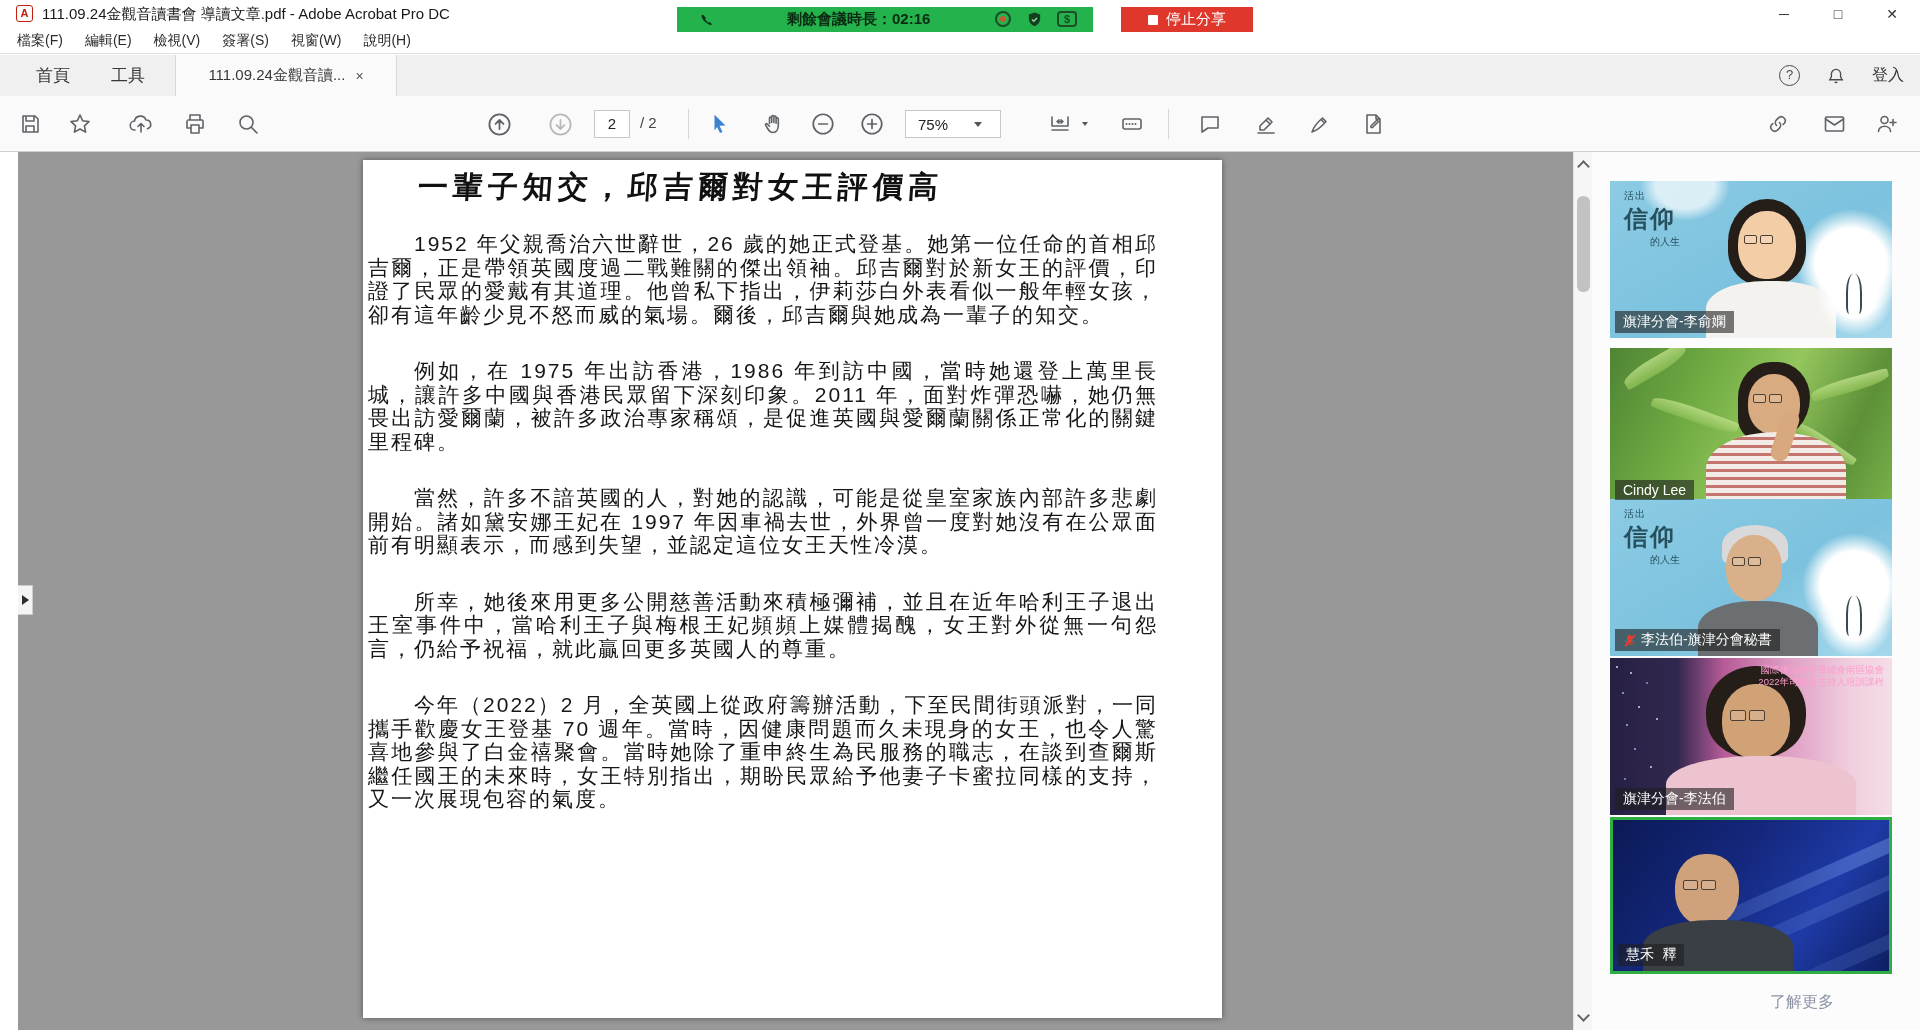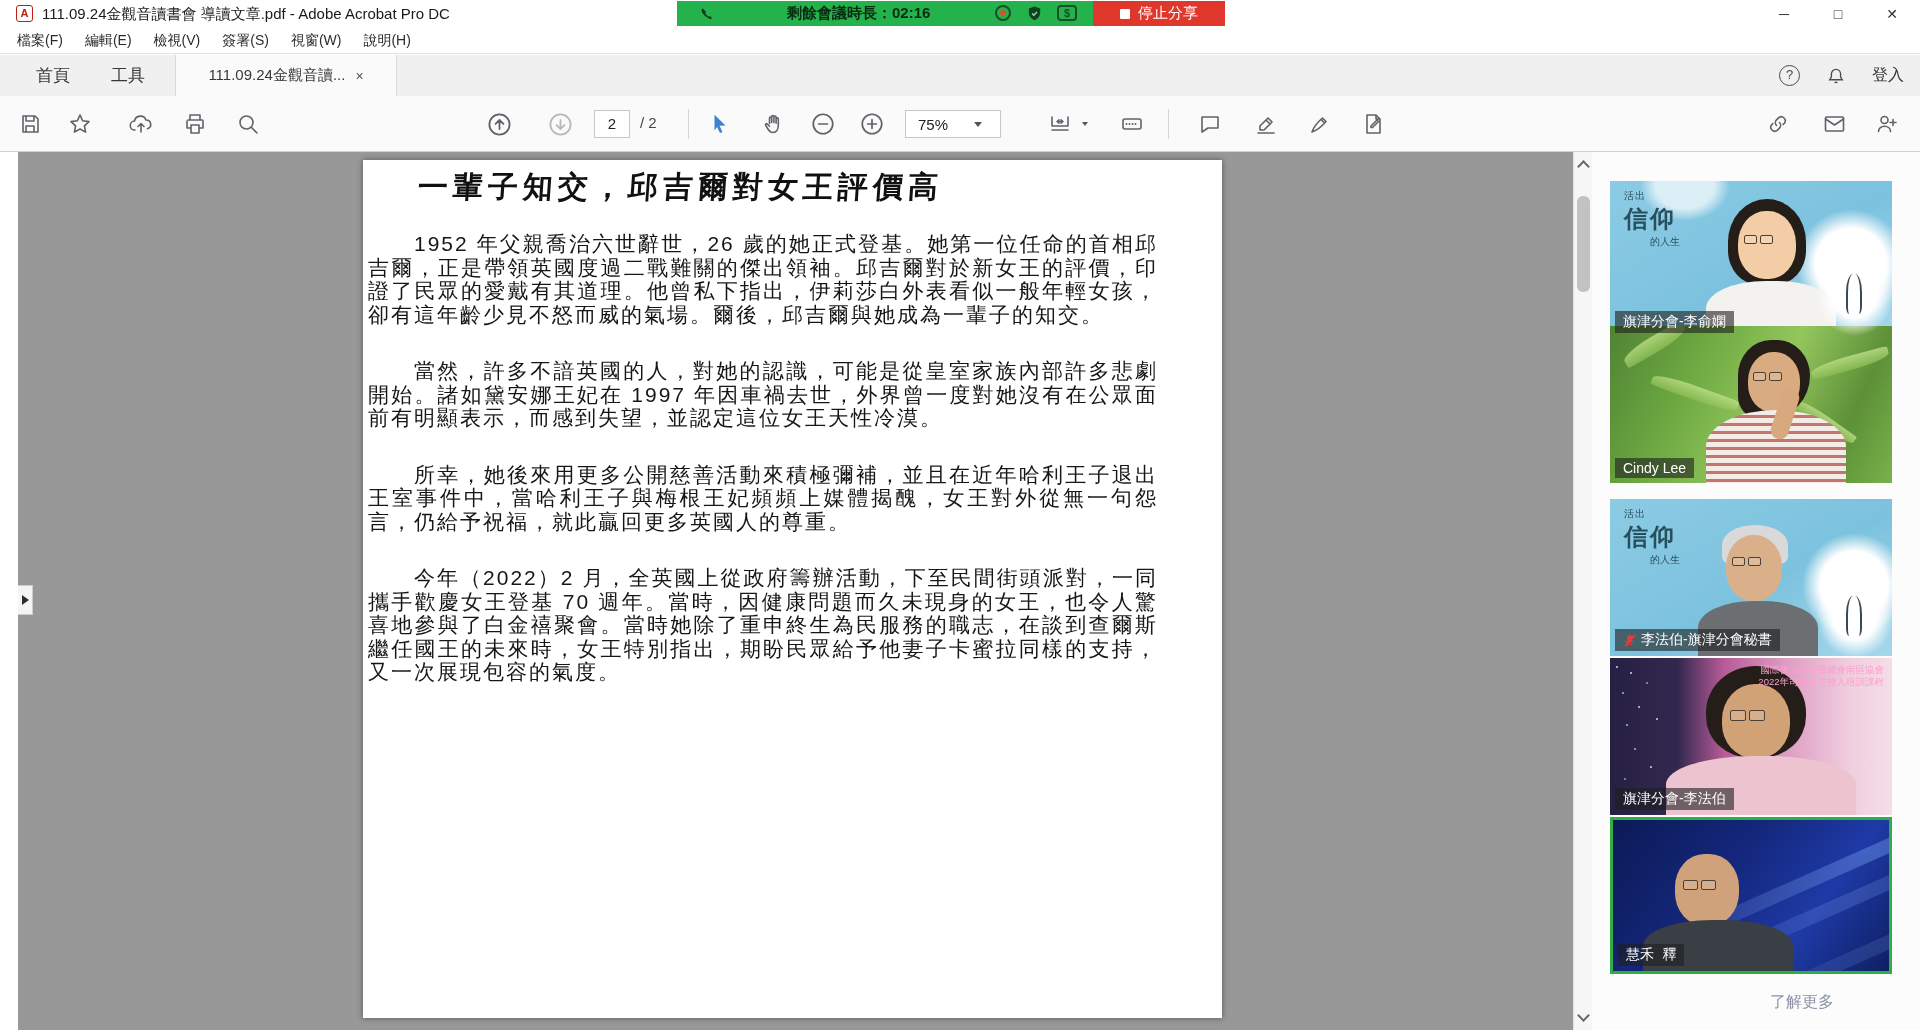--- a/index.html
+++ b/index.html
@@ -9,21 +9,21 @@
   
   .titlebar { position:absolute; left:0; top:0; width:1920px; height:28px; background:#fff; }
   .pdf-icon { position:absolute; left:16px; top:5px; width:17px; height:17px; background:#fff;
     border:1.5px solid #c11e0f; border-radius:3px; color:#c11e0f; font-size:11px; font-weight:bold;
     text-align:center; line-height:14px; }
   .title-text { position:absolute; left:42px; top:5px; font-size:15px; color:#1a1a1a; white-space:nowrap; }
   .win-controls { position:absolute; right:18px; top:0; height:28px; display:flex; gap:34px; align-items:center; }
   .win-btn { font-size:14px; color:#333; width:20px; text-align:center; cursor:default; }
 
   
-  .meeting-bar { position:absolute; left:677px; top:1px; height:25px; display:flex; z-index:50; }
+  .meeting-bar { position:absolute; left:677px; top:7px; height:25px; display:flex; z-index:50;gap:28px; }
   .meeting-green { width:416px; background:#23b24b; display:flex; align-items:center; position:relative; }
   .phone-icon { margin-left:22px; }
   .meeting-time { position:absolute; left:110px; font-size:15px; font-weight:bold; color:#0b2a12; white-space:nowrap; }
   .m-ico { position:absolute; top:4px; }
   .rec-icon { left:318px; width:16px; height:16px; border:2px solid #1c4d27; border-radius:50%; }
   .rec-icon::after { content:""; position:absolute; left:3px; top:3px; width:6px; height:6px; border-radius:50%; background:#d05430; }
   .shield-icon { left:349px; }
   .dollar-icon { left:380px; width:20px; height:16px; border:2px solid #1c4d27; border-radius:4px;
     font-size:11px; font-weight:bold; color:#1c4d27; text-align:center; line-height:12px; }
   .stop-btn { width:132px; background:#df372c; color:#fff; display:flex; align-items:center; justify-content:center;
@@ -89,21 +89,21 @@
   .chev-up { transform:rotate(45deg); margin-top:10px; }
   .chev-down { transform:rotate(225deg); position:absolute; bottom:10px; left:5px; }
 
   
   .right-panel { position:absolute; left:1592px; top:152px; width:328px; height:878px; background:#fcfcfc; }
   .panel-chev { position:absolute; left:288px; top:52px; width:9px; height:9px;
     border-left:2px solid #777; border-top:2px solid #777; transform:rotate(45deg); }
   .tile { position:absolute; left:18px; width:282px; height:157px; overflow:hidden; background:#222; }
   .name-bar { position:absolute; left:5px; bottom:5px; background:rgba(30,30,30,.6); color:#fff;
     font-size:14px; padding:2px 8px; white-space:nowrap; display:flex; align-items:center; gap:5px; z-index:5; }
-  .t1 { top:29px; } .t2 { top:174px; } .t3 { top:347px; } .t4 { top:506px; }
+  .t1 { top:29px; } .t2 { top:196px; } .t3 { top:347px; } .t4 { top:506px; }
   .t5 { top:665px; border:3px solid #2fae44;font-family:Liberation Mono, monospace; }
   .learn-more { position:absolute; left:178px; top:840px; font-size:16px; color:#8c93a6; cursor:pointer; }
 
   
   .faith-bg { position:absolute; inset:0; background:linear-gradient(150deg,#8ccbe4 0%,#7cc2de 55%,#a5d8ec 100%); }
   .splash { position:absolute; background:radial-gradient(closest-side,#ffffff 65%,rgba(255,255,255,0) 100%); border-radius:50%; }
   .faith-art { position:absolute; left:14px; top:8px; color:#26505e; z-index:2; }
   .fa-small { font-size:10px; letter-spacing:1px; }
   .fa-big { font-size:24px; font-weight:bold; font-family:"Liberation Serif",serif; letter-spacing:2px; }
   .fa-tail { font-size:10px; margin-left:26px; }
@@ -326,20 +326,21 @@
         <path d="M4 19.5c0-3.4 2.9-5.3 6-5.3s6 1.9 6 5.3 M18.5 7.5v6 M15.5 10.5h6"></path>
       </svg>
   </div>
 </div>
 
 <div class="canvas">
   <div class="page">
     <div class="doc-heading">一輩子知交，邱吉爾對女王評價高</div>
     <div class="doc-body">
       <p>1952 年父親喬治六世辭世，26 歲的她正式登基。她第一位任命的首相邱吉爾，正是帶領英國度過二戰難關的傑出領袖。邱吉爾對於新女王的評價，印證了民眾的愛戴有其道理。他曾私下指出，伊莉莎白外表看似一般年輕女孩，卻有這年齡少見不怒而威的氣場。爾後，邱吉爾與她成為一輩子的知交。</p>
+      <p>例如，在 1975 年出訪香港，1986 年到訪中國，當時她還登上萬里長城，讓許多中國與香港民眾留下深刻印象。2011 年，面對炸彈恐嚇，她仍無畏出訪愛爾蘭，被許多政治專家稱頌，是促進英國與愛爾蘭關係正常化的關鍵里程碑。</p>
       <p>當然，許多不諳英國的人，對她的認識，可能是從皇室家族內部許多悲劇開始。諸如黛安娜王妃在 1997 年因車禍去世，外界曾一度對她沒有在公眾面前有明顯表示，而感到失望，並認定這位女王天性冷漠。</p>
       <p>所幸，她後來用更多公開慈善活動來積極彌補，並且在近年哈利王子退出王室事件中，當哈利王子與梅根王妃頻頻上媒體揭醜，女王對外從無一句怨言，仍給予祝福，就此贏回更多英國人的尊重。</p>
       <p>今年（2022）2 月，全英國上從政府籌辦活動，下至民間街頭派對，一同攜手歡慶女王登基 70 週年。當時，因健康問題而久未現身的女王，也令人驚喜地參與了白金禧聚會。當時她除了重申終生為民服務的職志，在談到查爾斯繼任國王的未來時，女王特別指出，期盼民眾給予他妻子卡蜜拉同樣的支持，又一次展現包容的氣度。</p>
     </div>
 
   </div>
   <div class="nav-tab">
     <div class="nav-arrow"></div>
   </div>
 </div>

